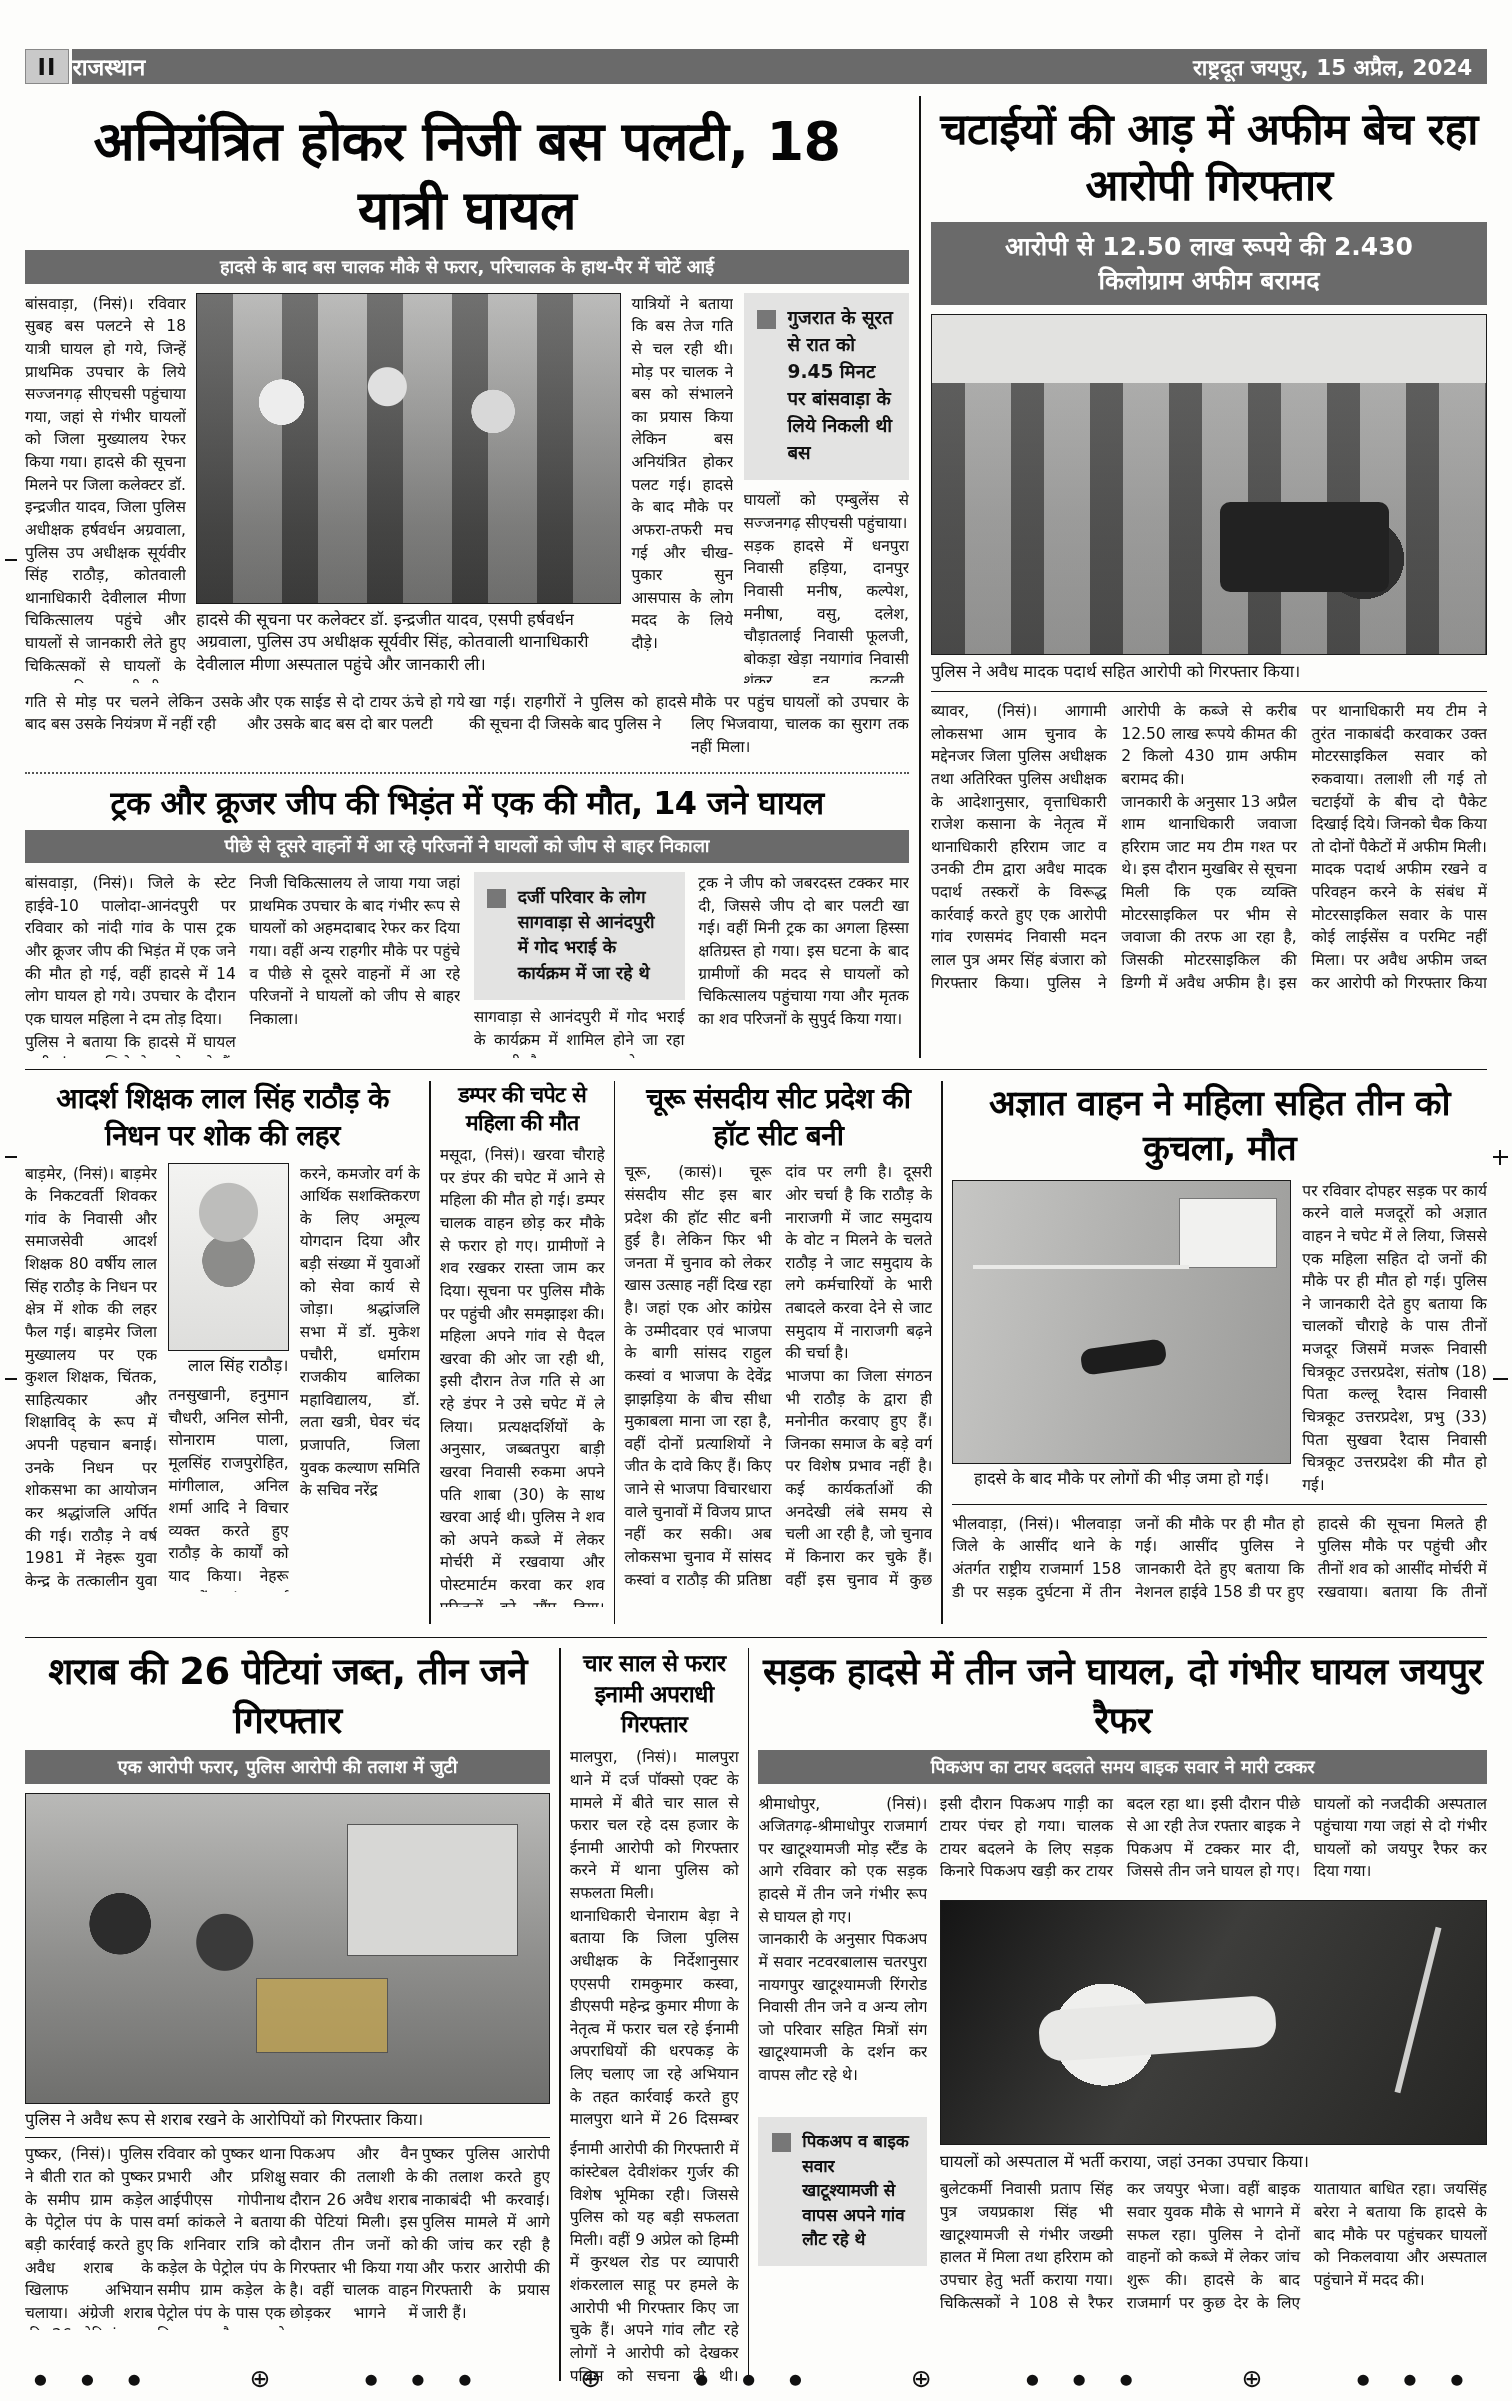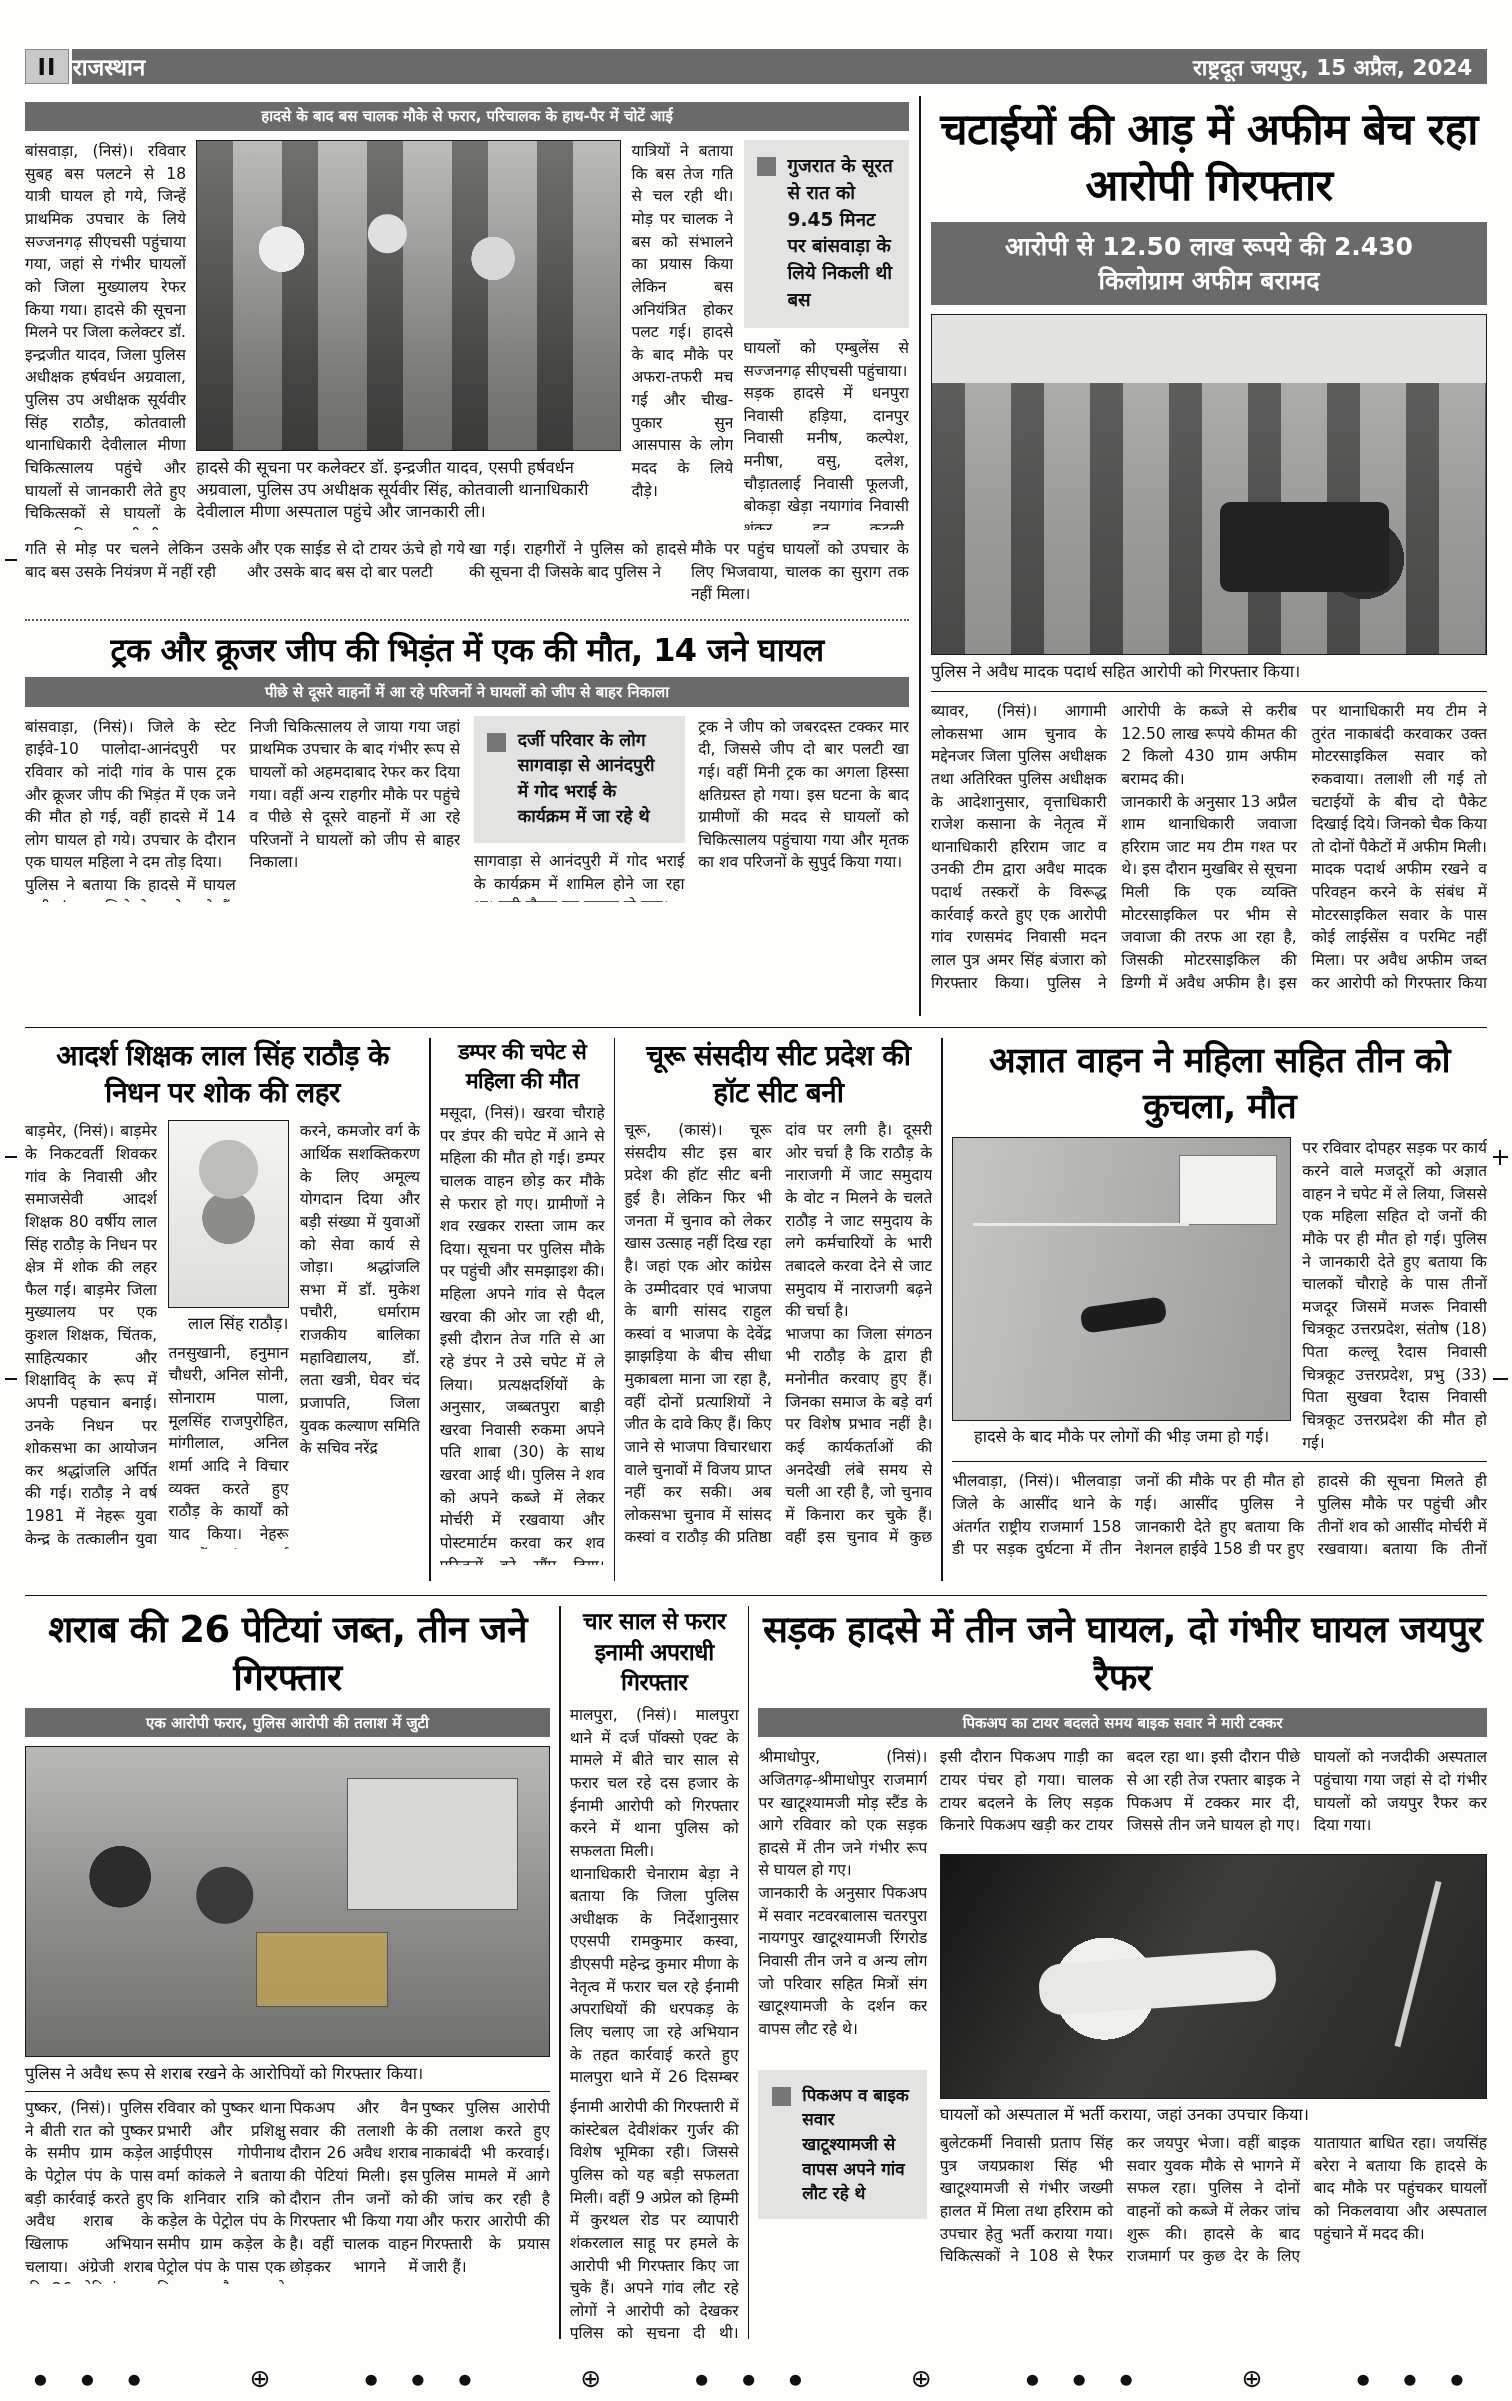--- a/index.html
+++ b/index.html
@@ -24,21 +24,21 @@
   .mastbar{
     flex:1;background:#6a6a6a;color:#fff;
     display:flex;align-items:center;position:relative;
     font-weight:bold;
   }
   .mast-center{position:absolute;left:0;right:0;text-align:left;font-size:22.6px;}
   .mast-right{position:absolute;right:14.7px;font-size:21.5px;}
   
   .strip{
     background:#6a6a6a;color:#fff;font-weight:bold;
-    text-align:center;font-size:15px;line-height:1.35;
+    text-align:center;font-size:18px;line-height:1.35;
     padding:4.5px 8px;margin:5.6px 0 9px 0;
   }
   .hl{font-weight:bold;text-align:center;color:#050505;letter-spacing:-0.6px;}
   .body{
     font-size:15.5px;line-height:1.46;text-align:justify;
     white-space:pre-line;overflow:hidden;
   }
   .caption{font-size:16.4px;font-weight:normal;line-height:1.35;}
   .photo{border:1.7px solid #1a1a1a;position:relative;overflow:hidden;background:#9a9a9a;}
   .inset{
@@ -78,20 +78,21 @@
         <div class="mast-center">राजस्थान</div>
         <div class="mast-right">राष्ट्रदूत जयपुर, 15 अप्रैल, 2024</div>
       </div>
     </div>
 
     <div class="toprow">
 
       <div class="left-super">
 
         <div>
+          <div class="hl" style="font-size:54px;line-height:1.28;margin:10.2px 22.6px 4.5px 22.6px;">अनियंत्रित होकर निजी बस पलटी, 18 यात्री घायल</div>
           <div class="strip">हादसे के बाद बस चालक मौके से फरार, परिचालक के हाथ-पैर में चोटें आई</div>
           <div style="display:flex;gap:10.2px;">
             <div class="body" style="width:161px;height:390px;flex:0 0 auto;">बांसवाड़ा, (निसं)। रविवार सुबह बस पलटने से 18 यात्री घायल हो गये, जिन्हें प्राथमिक उपचार के लिये सज्जनगढ़ सीएचसी पहुंचाया गया, जहां से गंभीर घायलों को जिला मुख्यालय रेफर किया गया। हादसे की सूचना मिलने पर जिला कलेक्टर डॉ. इन्द्रजीत यादव, जिला पुलिस अधीक्षक हर्षवर्धन अग्रवाला, पुलिस उप अधीक्षक सूर्यवीर सिंह राठौड़, कोतवाली थानाधिकारी देवीलाल मीणा चिकित्सालय पहुंचे और घायलों से जानकारी लेते हुए चिकित्सकों से घायलों के स्वास्थ्य की जानकारी ली।
 सल्लोपाट थाना पुलिस ने बताया कि झेर गांव के पास रविवार सुबह निजी ट्रेवल कंपनी की बस पलट गई। हादसे के बाद बस चालक मौके से फरार हो गया। वहीं परिचालक के हाथ-पैर में चोटें आयी। बस में सवार व्यक्ति ने बताया कि तेज गति के कारण हादसा हुआ। नेशनल हाईवे-56 पर सज्जनगढ़ से कुछ किमी. आगे मोड़ पर चालक ने तेज</div>
             <div style="width:425px;flex:0 0 auto;">
               <div class="photo" style="height:309px;background:
                      radial-gradient(circle at 20% 35%, #ededed 0 22.6px, rgba(0,0,0,0) 23px),
                      radial-gradient(circle at 45% 30%, #e0e0e0 0 19px, rgba(0,0,0,0) 20px),
                      radial-gradient(circle at 70% 38%, #d8d8d8 0 21.5px, rgba(0,0,0,0) 22px),
                      repeating-linear-gradient(90deg, rgba(35,35,35,.55) 0 36px, rgba(150,150,150,.35) 36px 85px),

